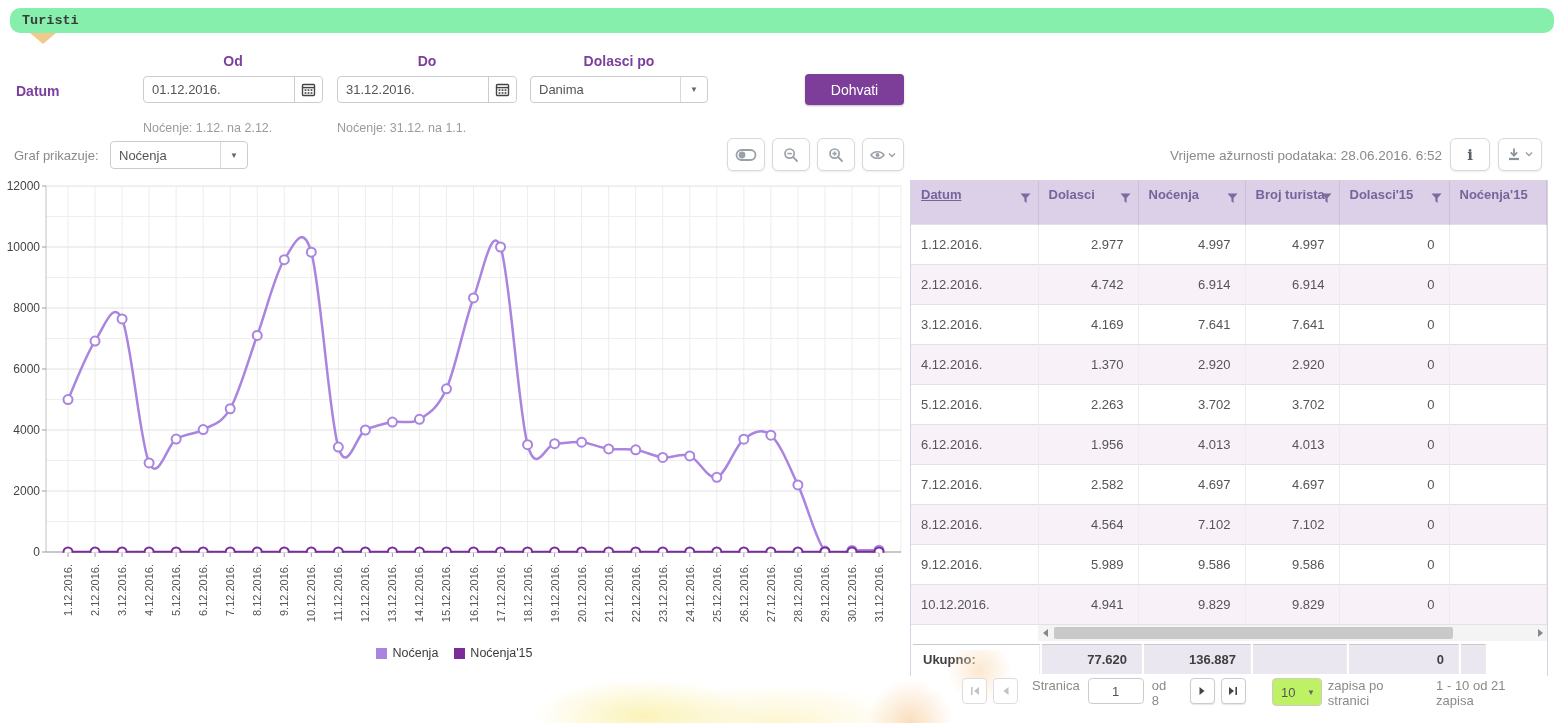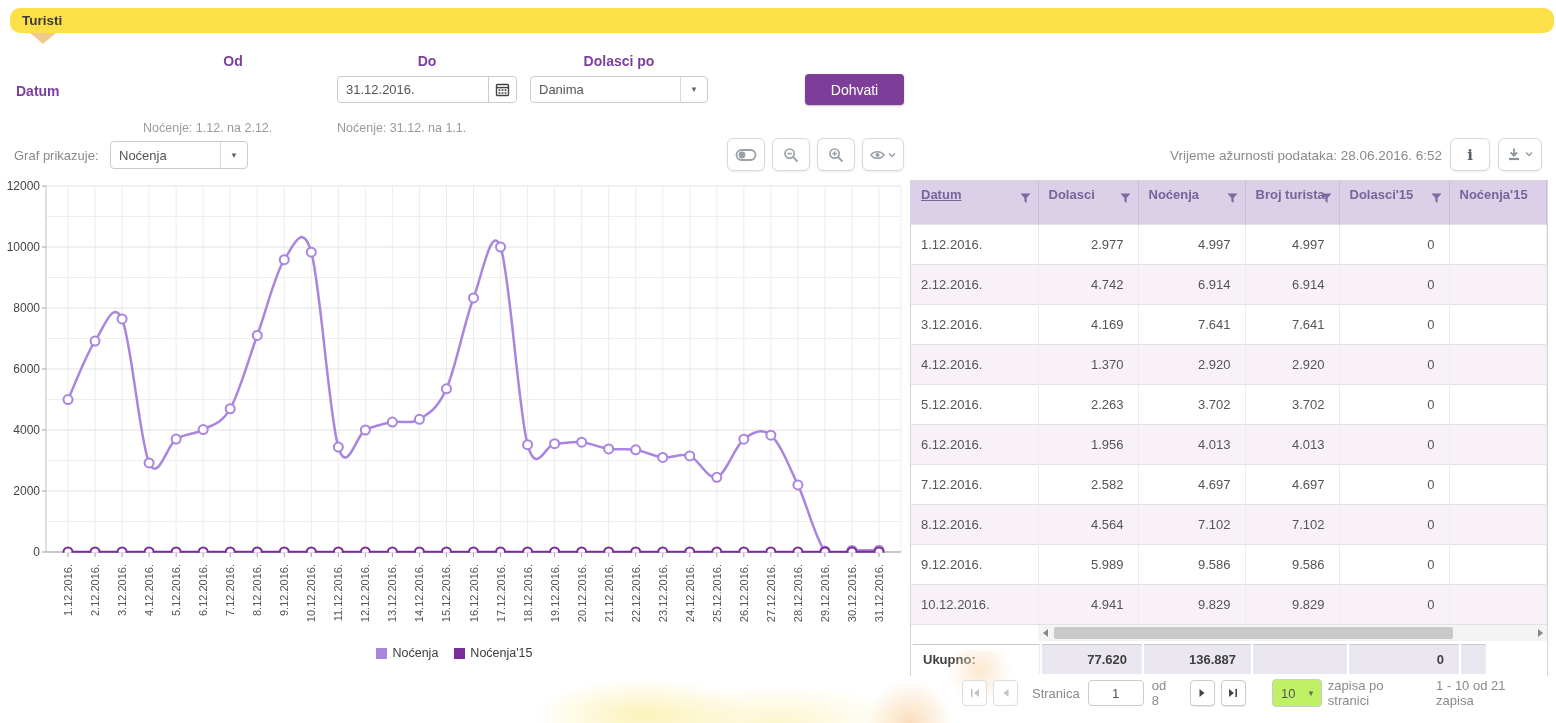--- a/index.html
+++ b/index.html
@@ -1,22 +1,22 @@
 <!DOCTYPE html>
 <html><head>
 <meta charset="utf-8">
 <style>
   html,body{margin:0;padding:0;}
   body{width:1556px;height:723px;background:#fff;overflow:hidden;
        font-family:"Liberation Sans", sans-serif;color:#555;}
   .page{position:relative;width:1556px;height:723px;}
 
   
-  .topbar{position:absolute;left:10px;right:2px;top:8px;height:25px;background:#fde047;
-          border-radius:10px;display:flex;align-items:center;padding-left:12px;cursor:pointer;}
+  .topbar{position:absolute;left:10px;right:2px;top:8px;height:25px;background:#86efac;
+          border-radius:10px;display:flex;align-items:center;padding-left:12px;cursor:pointer;font-family:Liberation Mono, monospace;}
   .topbar-title{font-size:13.5px;font-weight:bold;color:#3b3b3b;}
   .topbar-arrow{position:absolute;left:30px;top:33px;width:0;height:0;
           border-left:13px solid transparent;border-right:13px solid transparent;
           border-top:11px solid #F0CA8C;}
 
   
   .flabel{position:absolute;color:#7D3F9D;font-weight:bold;font-size:14px;}
   .lab-od{left:143px;width:180px;top:53px;text-align:center;}
   .lab-do{left:337px;width:180px;top:53px;text-align:center;}
   .lab-prikaz{left:530px;width:178px;top:53px;text-align:center;}
@@ -80,21 +80,21 @@
          border-left:5px solid #888;}
   .scr-track{flex:1;height:100%;position:relative;}
   .scr-thumb{position:absolute;left:2px;top:2px;bottom:2px;width:83%;background:#c9c9c9;border-radius:2px;cursor:grab;}
   table.totals td{font-size:13px;font-weight:bold;color:#3f3f3f;height:30px;box-sizing:border-box;
       padding:0 14px 0 10px;border-top:1px solid #c9c9c9;border-right:1px solid #ececec;background:#EBE7F0;}
   table.totals td.labelcell{background:#fff;}
   table.totals td.num{text-align:right;}
 
   
   .pager{position:absolute;left:918px;right:14px;top:678px;height:30px;display:flex;
-         align-items:center;gap:6px;font-size:13px;color:#8a8a8a;z-index:2;margin-left:44px;}
+         gap:6px;font-size:13px;color:#8a8a8a;z-index:2;margin-left:44px;}
   .pbtn{width:26px;height:26px;background:#fff;border:1px solid #ddd;border-radius:4px;
         display:flex;align-items:center;justify-content:center;cursor:pointer;padding:0;}
   .pbtn.on{border-color:#ccc;box-shadow:0 1px 1px rgba(0,0,0,.1);}
   .pageinput{width:56px;height:26px;border:1px solid #ccc;border-radius:4px;text-align:center;
         font-size:13px;color:#555;font-family:inherit;box-sizing:border-box;margin:0 2px;}
   .sel-psize{position:relative;width:52px;height:28px;background:#bef264;border:1px solid #ccc;
         border-radius:4px;display:flex;align-items:center;box-sizing:border-box;cursor:pointer;margin-left:20px;}
   .sel-psize .selval{flex:1;font-size:13px;color:#555;padding-left:8px;}
   .sel-psize .selarrow{width:20px;align-self:stretch;display:flex;align-items:center;
         justify-content:center;font-size:8px;color:#666;}
@@ -117,20 +117,37 @@
   <div class="topbar">
     <span class="topbar-title">Turisti</span>
   </div>
   <div class="topbar-arrow"></div>
 
   <span class="flabel lab-od">Od</span>
   <span class="flabel lab-do">Do</span>
   <span class="flabel lab-prikaz">Dolasci po</span>
   <span class="flabel lab-datum">Datum</span>
 
+  <div class="inputbox in-od">
+    <input value="01.12.2016." style="">
+    <button class="calbtn">
+      <svg width="15" height="15" viewBox="0 0 15 15">
+        <rect x="1.5" y="2.5" width="12" height="11" rx="1" fill="none" stroke="#444" stroke-width="1.4"></rect>
+        <line x1="1.5" y1="5.6" x2="13.5" y2="5.6" stroke="#444" stroke-width="1.4"></line>
+        <g fill="#444">
+            <rect x="3.6" y="7.3" width="1.8" height="1.6"></rect>
+            <rect x="6.6" y="7.3" width="1.8" height="1.6"></rect>
+            <rect x="9.6" y="7.3" width="1.8" height="1.6"></rect>
+            <rect x="3.6" y="10.2" width="1.8" height="1.6"></rect>
+            <rect x="6.6" y="10.2" width="1.8" height="1.6"></rect>
+            <rect x="9.6" y="10.2" width="1.8" height="1.6"></rect>
+          </g>
+      </svg>
+    </button>
+  </div>
   <div class="inputbox in-do">
     <input value="31.12.2016." style="">
     <button class="calbtn">
       <svg width="15" height="15" viewBox="0 0 15 15">
         <rect x="1.5" y="2.5" width="12" height="11" rx="1" fill="none" stroke="#444" stroke-width="1.4"></rect>
         <line x1="1.5" y1="5.6" x2="13.5" y2="5.6" stroke="#444" stroke-width="1.4"></line>
         <g fill="#444">
             <rect x="3.6" y="7.3" width="1.8" height="1.6"></rect>
             <rect x="6.6" y="7.3" width="1.8" height="1.6"></rect>
             <rect x="9.6" y="7.3" width="1.8" height="1.6"></rect>

